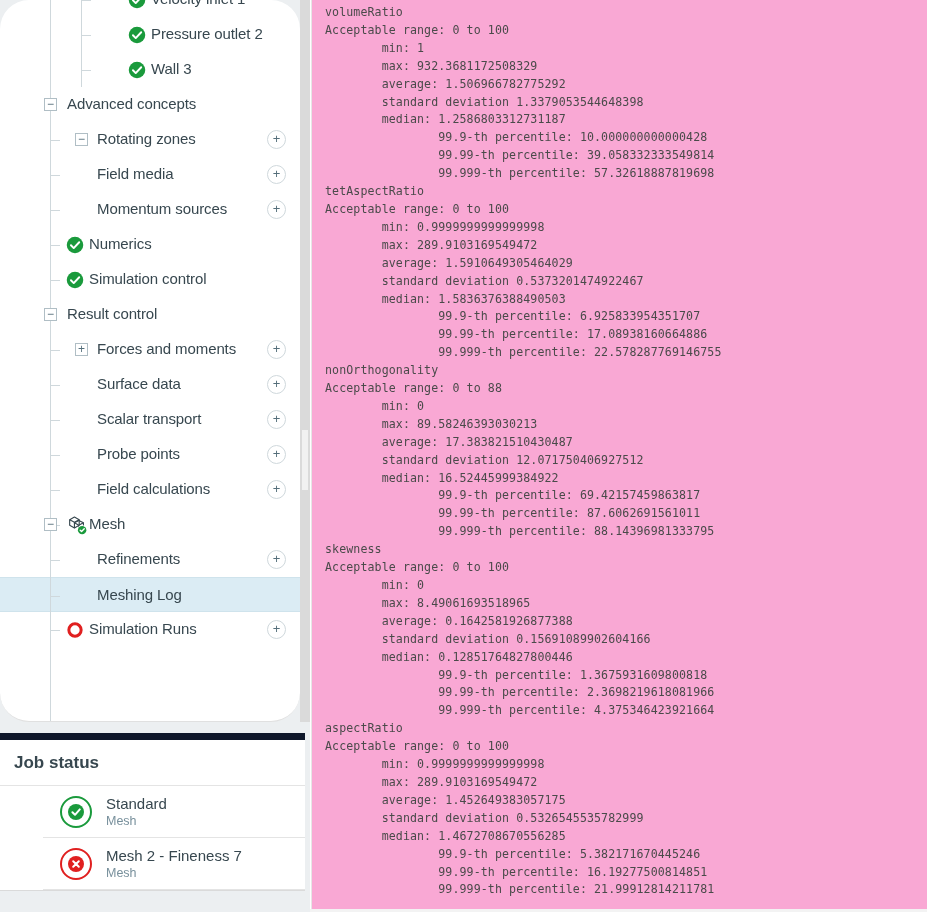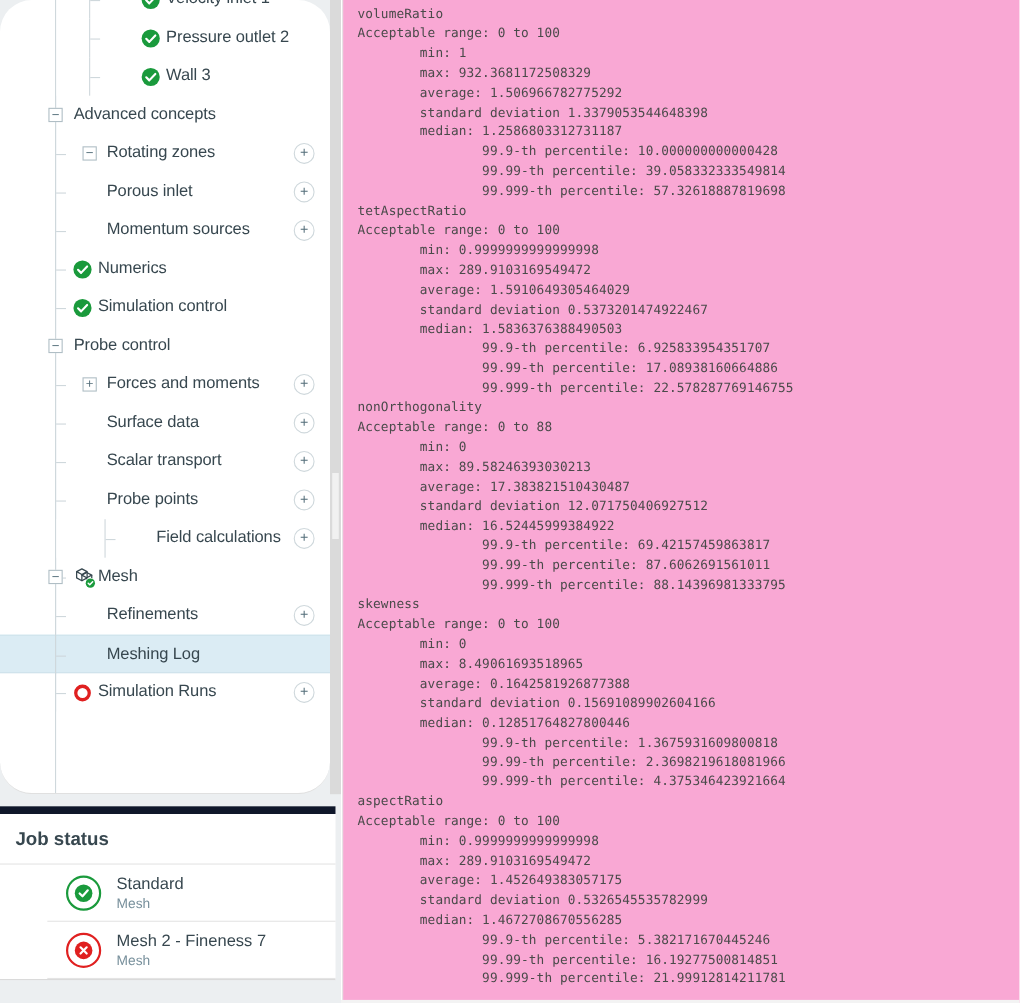--- a/index.html
+++ b/index.html
@@ -281,21 +281,21 @@
             <li class="tree-row" style="height: 35px;">
               <span class="elbow-v" style="left: 50px; top: 0px; height: 35px;"></span>
               <span class="elbow" style="left: 51px; top: 17.5px;"></span>
               <span class="expander" style="left: 75px; top: 10.5px;">−</span>
               <span class="lbl" style="left: 97px; top: 8px;">Rotating zones</span>
               <span class="plus-btn">+</span>
             </li>
             <li class="tree-row" style="height: 35px;">
               <span class="elbow-v" style="left: 50px; top: 0px; height: 35px;"></span>
               <span class="elbow" style="left: 51px; top: 17.5px;"></span>
-              <span class="lbl" style="left: 97px; top: 8px;">Porous inlet</span>
+              <span class="lbl" style="left: 97px; top: 8px;">Field media</span>
               <span class="plus-btn">+</span>
             </li>
             <li class="tree-row" style="height: 35px;">
               <span class="elbow-v" style="left: 50px; top: 0px; height: 35px;"></span>
               <span class="elbow" style="left: 51px; top: 17.5px;"></span>
               <span class="lbl" style="left: 97px; top: 8px;">Momentum sources</span>
               <span class="plus-btn">+</span>
             </li>
             <li class="tree-row" style="height: 35px;">
               <span class="elbow-v" style="left: 50px; top: 0px; height: 35px;"></span>
@@ -311,21 +311,21 @@
               <span class="elbow" style="left: 51px; top: 17.5px;"></span>
               <span class="status-ic" style="left: 66px; top: 8.5px;"><svg width="18" height="18" viewBox="0 0 24 24">
                   <circle cx="12" cy="12" r="11" fill="#1a9a3c"></circle>
                   <path d="M6.6 12.4 L10.3 16.1 L17.6 8.3" fill="none" stroke="#fff" stroke-width="2.6" stroke-linecap="round" stroke-linejoin="round"></path>
                 </svg></span>
               <span class="lbl" style="left: 89px; top: 8px;">Simulation control</span>
             </li>
             <li class="tree-row" style="height: 35px;">
               <span class="elbow-v" style="left: 50px; top: 0px; height: 35px;"></span>
               <span class="expander" style="left: 44px; top: 10.5px;">−</span>
-              <span class="lbl" style="left: 67px; top: 8px;">Probe control</span>
+              <span class="lbl" style="left: 67px; top: 8px;">Result control</span>
             </li>
             <li class="tree-row" style="height: 35px;">
               <span class="elbow-v" style="left: 50px; top: 0px; height: 35px;"></span>
               <span class="elbow" style="left: 51px; top: 17.5px;"></span>
               <span class="expander" style="left: 75px; top: 10.5px;">+</span>
               <span class="lbl" style="left: 97px; top: 8px;">Forces and moments</span>
               <span class="plus-btn">+</span>
             </li>
             <li class="tree-row" style="height: 35px;">
               <span class="elbow-v" style="left: 50px; top: 0px; height: 35px;"></span>
@@ -338,21 +338,21 @@
               <span class="elbow" style="left: 51px; top: 17.5px;"></span>
               <span class="lbl" style="left: 97px; top: 8px;">Scalar transport</span>
               <span class="plus-btn">+</span>
             </li>
             <li class="tree-row" style="height: 35px;">
               <span class="elbow-v" style="left: 50px; top: 0px; height: 35px;"></span>
               <span class="elbow" style="left: 51px; top: 17.5px;"></span>
               <span class="lbl" style="left: 97px; top: 8px;">Probe points</span>
               <span class="plus-btn">+</span>
             </li>
-            <li class="tree-row" style="height: 35px; margin-left: 45px;">
+            <li class="tree-row" style="height: 35px;">
               <span class="elbow-v" style="left: 50px; top: 0px; height: 35px;"></span>
               <span class="elbow" style="left: 51px; top: 17.5px;"></span>
               <span class="lbl" style="left: 97px; top: 8px;">Field calculations</span>
               <span class="plus-btn">+</span>
             </li>
             <li class="tree-row" style="height: 35px;">
               <span class="elbow-v" style="left: 50px; top: 0px; height: 35px;"></span>
               <span class="elbow" style="left: 51px; top: 17.5px;"></span>
               <span class="expander" style="left: 44px; top: 10.5px;">−</span>
               <span class="status-ic" style="left: 66px; top: 6.5px; width: 22px; height: 22px;"><svg width="22" height="22" viewBox="0 0 24 24">

